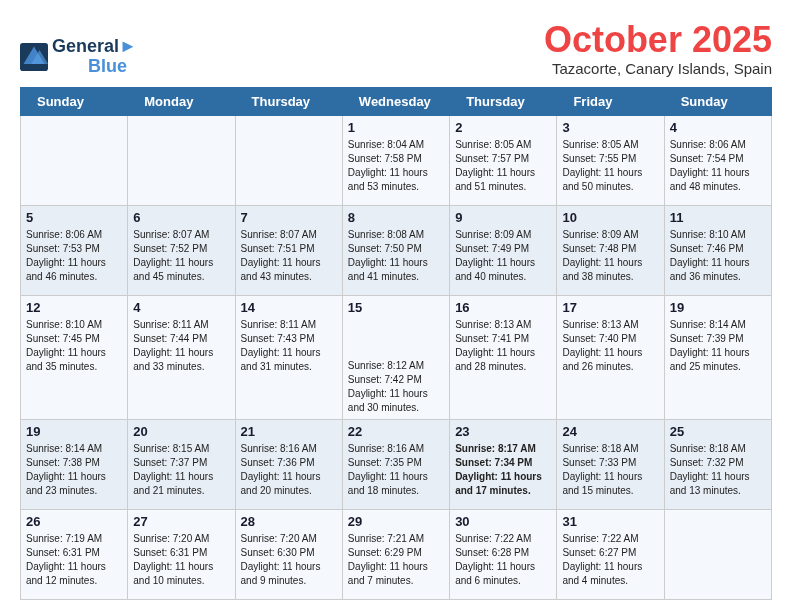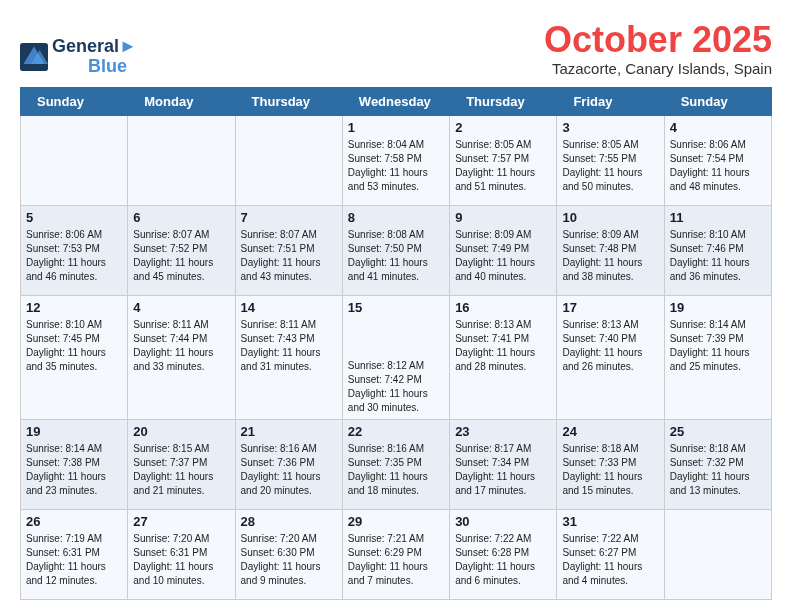--- a/index.html
+++ b/index.html
@@ -285,21 +285,21 @@
         </td>
         <td>
           <span class="day-number">22</span>
           <div class="day-detail" style="white-space: pre-line;">Sunrise: 8:16 AM
 Sunset: 7:35 PM
 Daylight: 11 hours
 and 18 minutes.</div>
         </td>
         <td>
           <span class="day-number">23</span>
-          <div class="day-detail" style="white-space: pre-line;">Sunrise: 8:17 AM
+          <div class="day-detail" style="white-space: pre-line; font-weight: bold;">Sunrise: 8:17 AM
 Sunset: 7:34 PM
 Daylight: 11 hours
 and 17 minutes.</div>
         </td>
         <td>
           <span class="day-number">24</span>
           <div class="day-detail" style="white-space: pre-line;">Sunrise: 8:18 AM
 Sunset: 7:33 PM
 Daylight: 11 hours
 and 15 minutes.</div>

